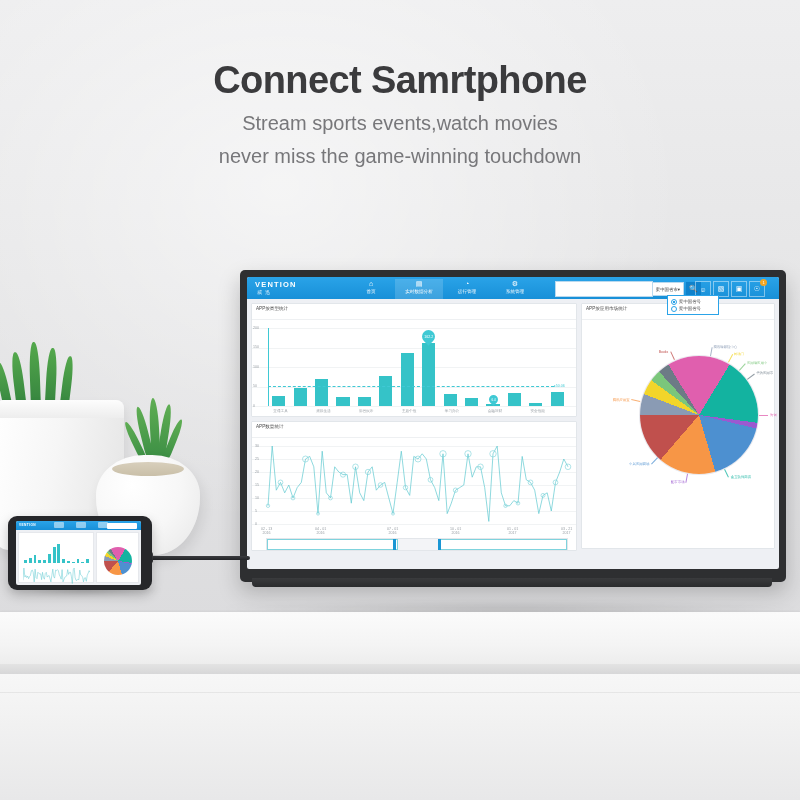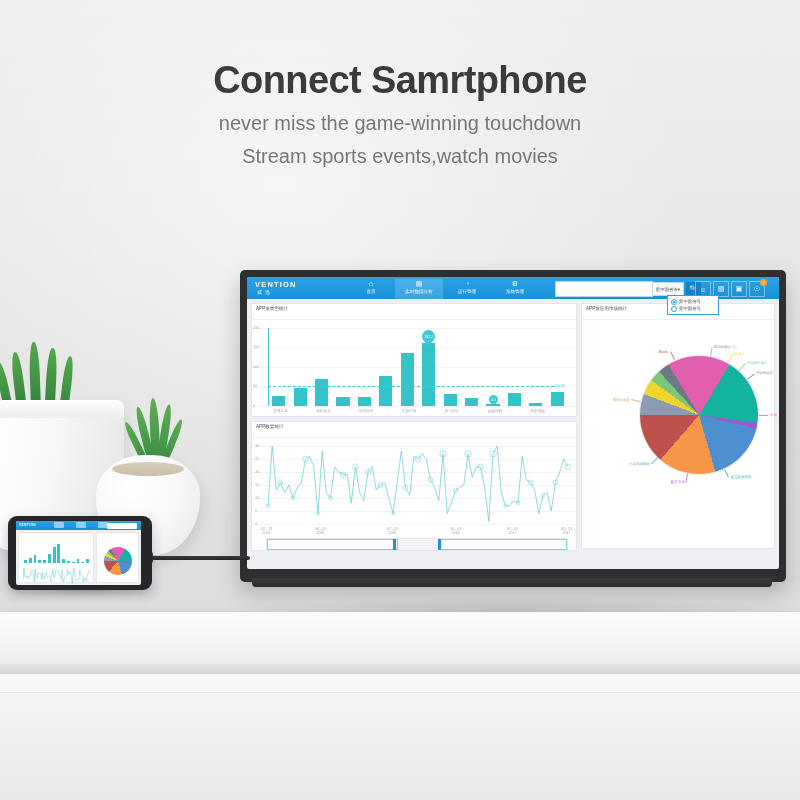--- a/index.html
+++ b/index.html
@@ -137,22 +137,22 @@
 </head>
 <body>
 
 <div class="scene">
 
   <div class="wall"></div>
   <div class="wall-shade"></div>
 
   <div class="headline">
     <div class="h1">Connect Samrtphone</div>
+    <div class="h2">Stream sports events,watch movies</div>
     <div class="h2">never miss the game-winning touchdown</div>
-    <div class="h2">Stream sports events,watch movies</div>
   </div>
 
   <div>
     <div class="snake" style="left:14px;top:352px;width:10px;height:66px;transform:rotate(-7deg);"></div>
     <div class="snake" style="left:30px;top:342px;width:10px;height:76px;transform:rotate(-2deg);"></div>
     <div class="snake" style="left:46px;top:348px;width:10px;height:70px;transform:rotate(3deg);"></div>
     <div class="snake" style="left:62px;top:356px;width:9px;height:62px;transform:rotate(7deg);"></div>
     <div class="snake" style="left:0px;top:362px;width:9px;height:56px;transform:rotate(-12deg);"></div>
     <div class="pot-big"></div>
     <div class="pot-big-rim"></div>

